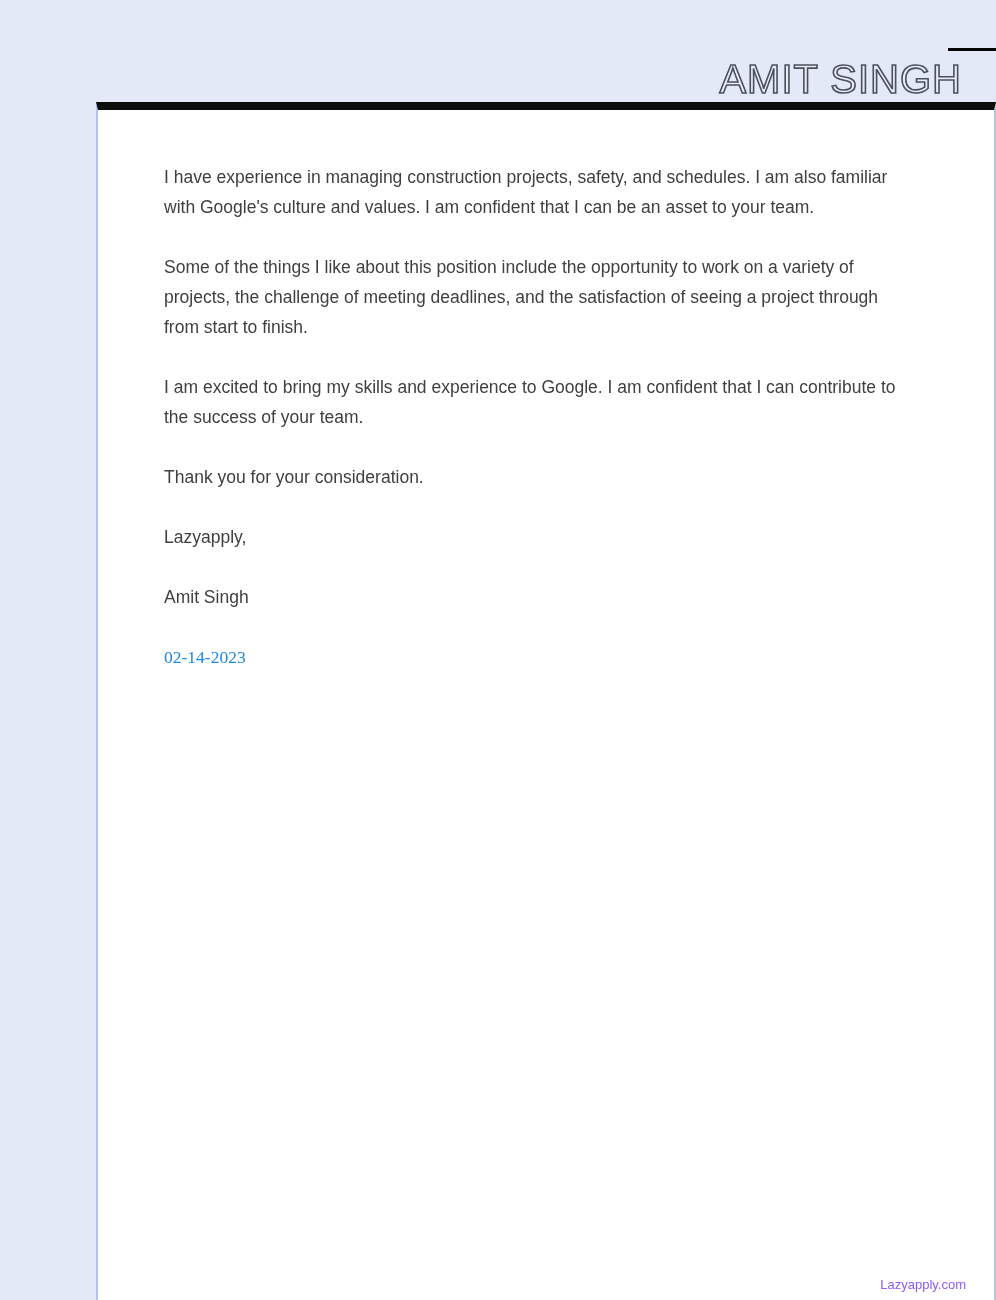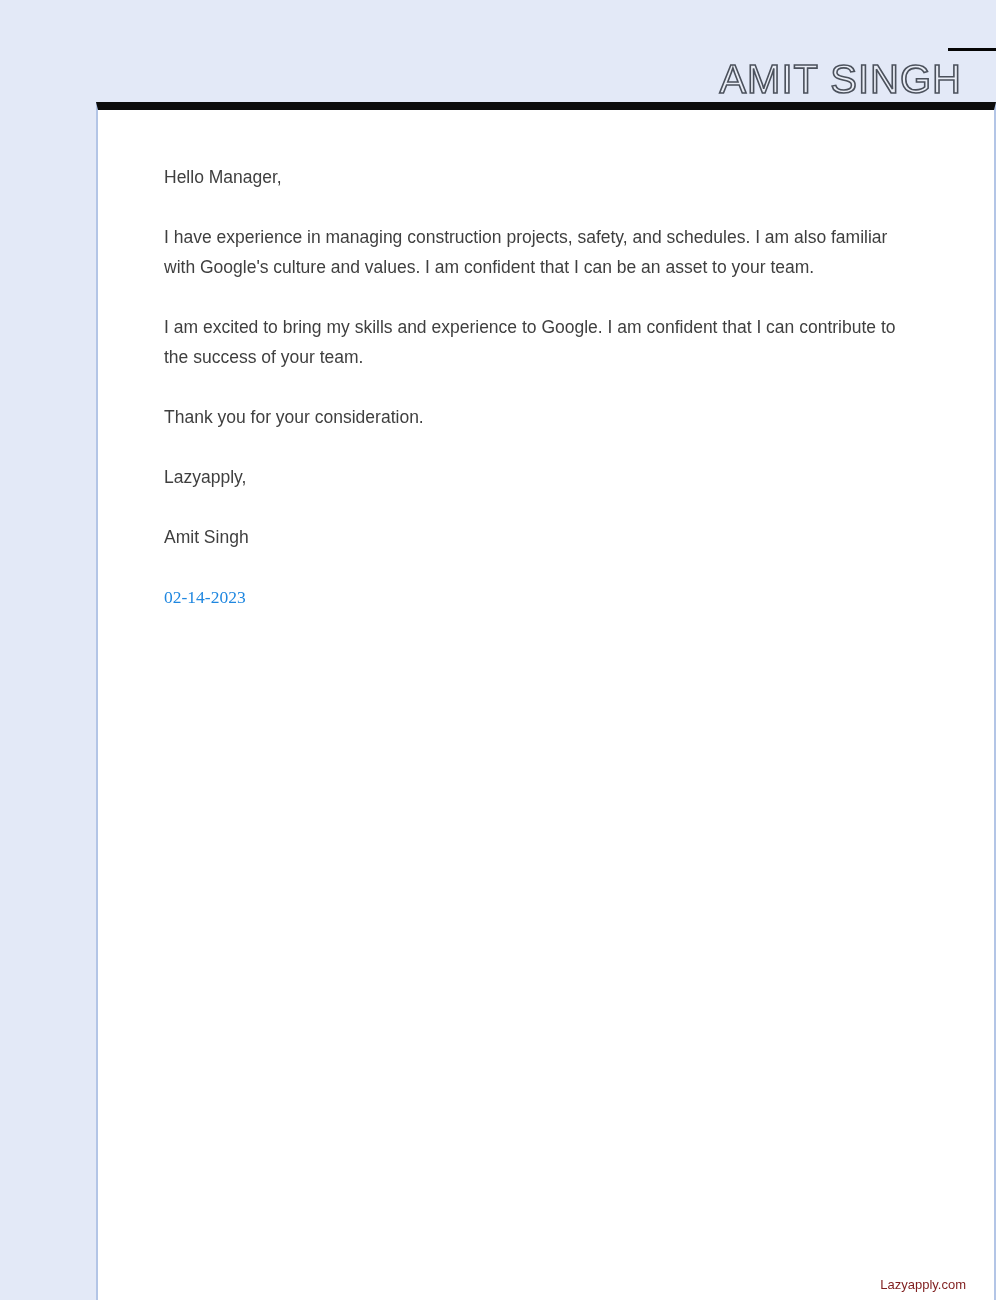--- a/index.html
+++ b/index.html
@@ -54,21 +54,21 @@
     margin-top: -20px;
     color: var(--date-link);
     font-family: Liberation Serif, serif;
   }
   .footer-brand {
     position: absolute;
     right: 12px;
     bottom: 0;
     font-size: 13px;
     line-height: 16px;
-    color: #7f1d1d;
+    color: #8b5cf6;
   }
   .edge-right {
     position: absolute;
     top: 0; right: 0;
     width: 5px; height: 100%;
     background: var(--edge-black);
   }
   .edge-bottom {
     position: absolute;
     left: 0; bottom: 0;
@@ -82,22 +82,22 @@
     background: var(--edge-black);
   }
 </style>
 </head>
 <body>
 
 <div class="header-name">AMIT SINGH</div>
 
 <div class="page">
   <div class="letter-content">
-    <p>Hello Manager,</p>
     <p>I have experience in managing construction projects, safety, and schedules. I am also familiar with Google's culture and values. I am confident that I can be an asset to your team.</p>
+    <p>Some of the things I like about this position include the opportunity to work on a variety of projects, the challenge of meeting deadlines, and the satisfaction of seeing a project through from start to finish.</p>
     <p>I am excited to bring my skills and experience to Google. I am confident that I can contribute to the success of your team.</p>
     <p>Thank you for your consideration.</p>
     <p>Lazyapply,</p>
     <p>Amit Singh</p>
     <p class="date-line">02-14-2023</p>
   </div>
 
   <div class="footer-brand">Lazyapply.com</div>
 </div>
 

